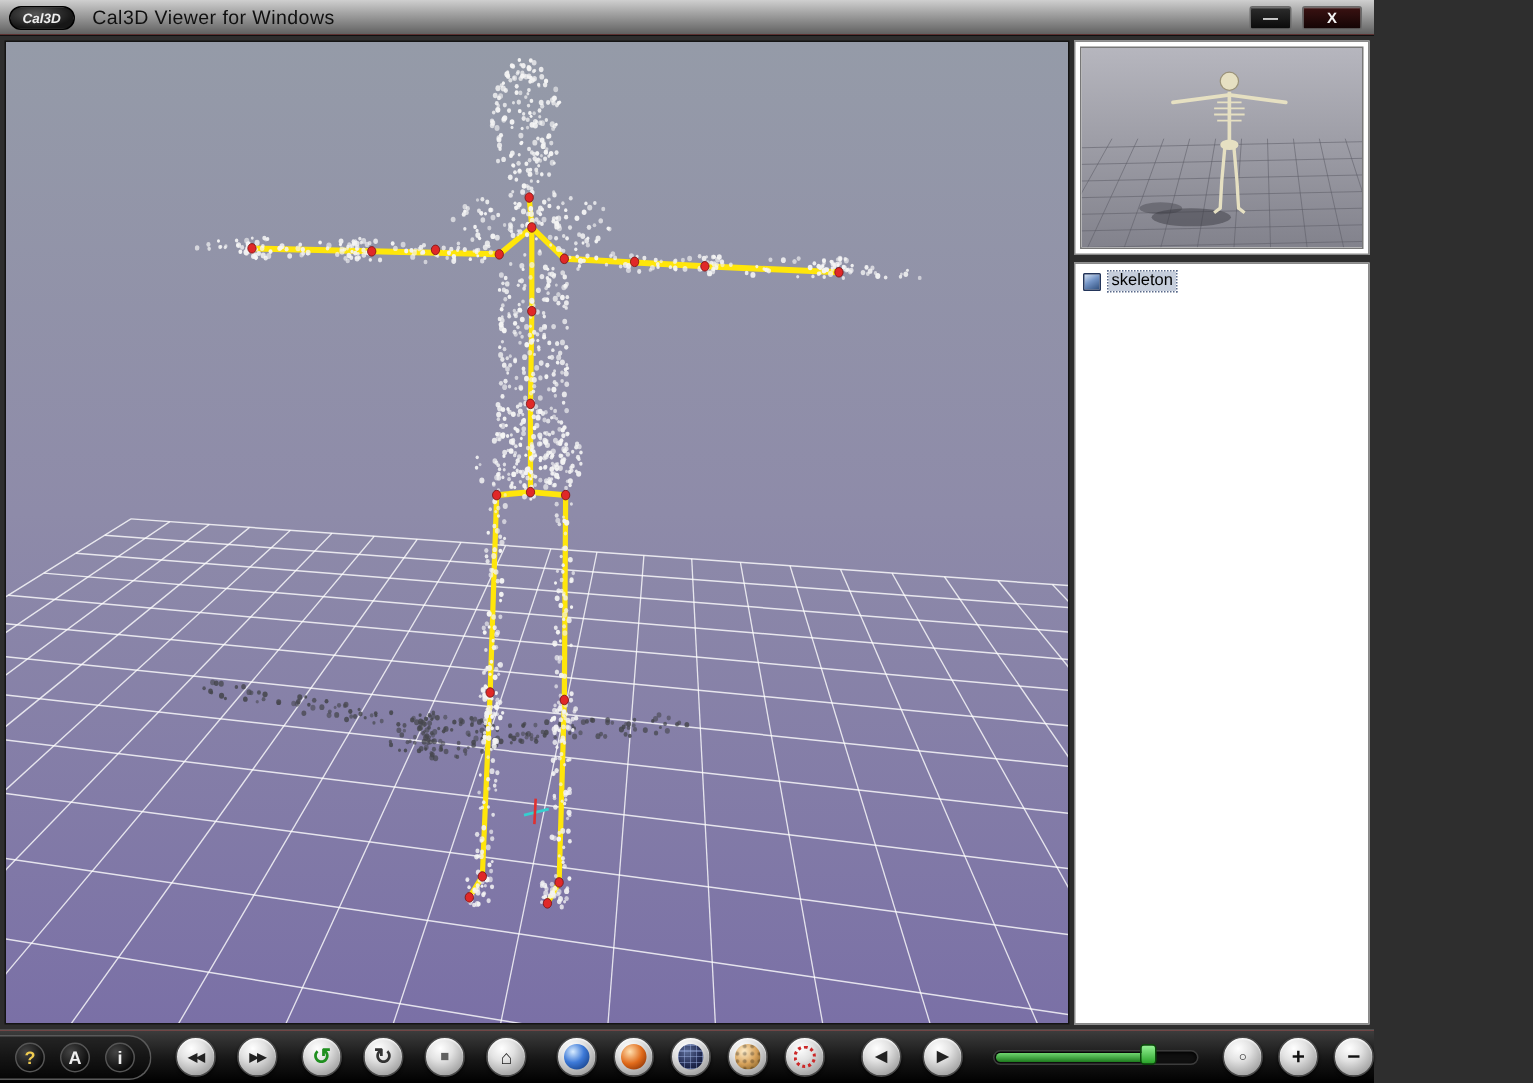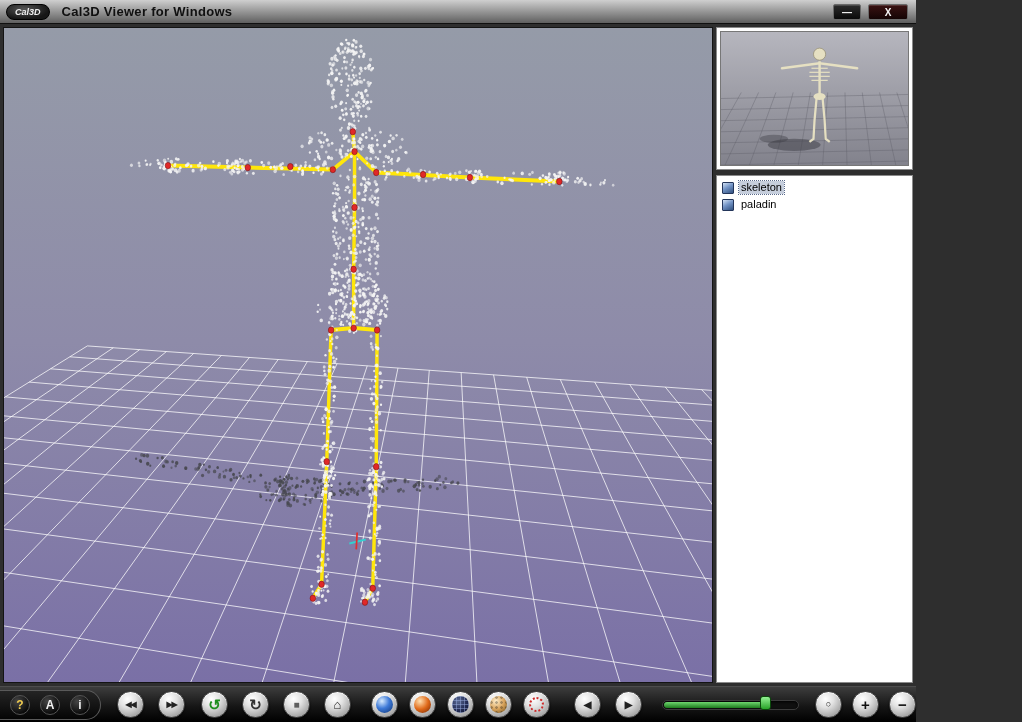--- a/index.html
+++ b/index.html
@@ -7,21 +7,21 @@
     font-family:"Liberation Sans",sans-serif}
   .window{width:916px;height:722px;display:flex;flex-direction:column;background:#ef4444}
 
   
   .titlebar{height:24px;flex:0 0 24px;display:flex;align-items:center;position:relative;
     background:linear-gradient(180deg,#cfcfcf 0%,#a7a7a7 35%,#7b7b7b 75%,#5f5f5f 100%);
     border-bottom:1px solid #101010}
   .logo-badge{margin-left:6px;background:radial-gradient(ellipse at 40% 30%,#555 0%,#161616 70%);
     color:#eee;font-size:9px;font-style:italic;font-weight:bold;border-radius:10px;
     padding:2px 8px;border:1px solid #000}
-  .title-text{margin-left:12px;font-size:13px;font-weight:bold;color:#101010;letter-spacing:.3px}
+  .title-text{margin-left:12px;font-size:13px;font-weight:normal;color:#101010;letter-spacing:.3px}
   .win-buttons{position:absolute;right:8px;top:4px;display:flex;gap:7px}
   .win-btn{height:16px;display:flex;align-items:center;justify-content:center;
     color:#f5f5f5;font-size:10px;font-weight:bold;border-radius:2px;border:1px solid #6a6a6a;
     box-shadow:inset 0 1px 0 rgba(255,255,255,.15)}
   .win-btn.min{width:28px;background:linear-gradient(180deg,#2c2c2c,#0a0a0a)}
   .win-btn.close{width:40px;background:linear-gradient(180deg,#3a1212,#140404)}
 
   
   .content{flex:1;display:flex;padding:3px;gap:3px;background:#2e2e2e;min-height:0}
   .viewport{flex:1;position:relative;border:1px solid #141414;overflow:hidden;
@@ -1736,24 +1736,20 @@
               <path d="M94,66 L92,88 L91,106 L87,109" stroke="#e6e0c2" stroke-width="2.2" fill="none"></path>
               <path d="M100,66 L102,88 L103,106 L107,109" stroke="#e6e0c2" stroke-width="2.2" fill="none"></path>
             </svg>
         </div>
       </div>
       <div class="model-list" id="model-list">
           <div class="model-item selected">
             <span class="cube-icon"></span>
             <span class="model-label">skeleton</span>
           </div>
-          <div class="model-item">
-            <span class="cube-icon"></span>
-            <span class="model-label">paladin</span>
-          </div>
         </div>
     </div>
 
   </div>
 
   <div class="toolbar">
     <div class="help-pill" id="help-pill">
         <div class="help-btn" style="color: rgb(240, 204, 80);">?</div>
         <div class="help-btn" style="color: rgb(240, 240, 240);">A</div>
         <div class="help-btn" style="color: rgb(240, 240, 240);">i</div>

